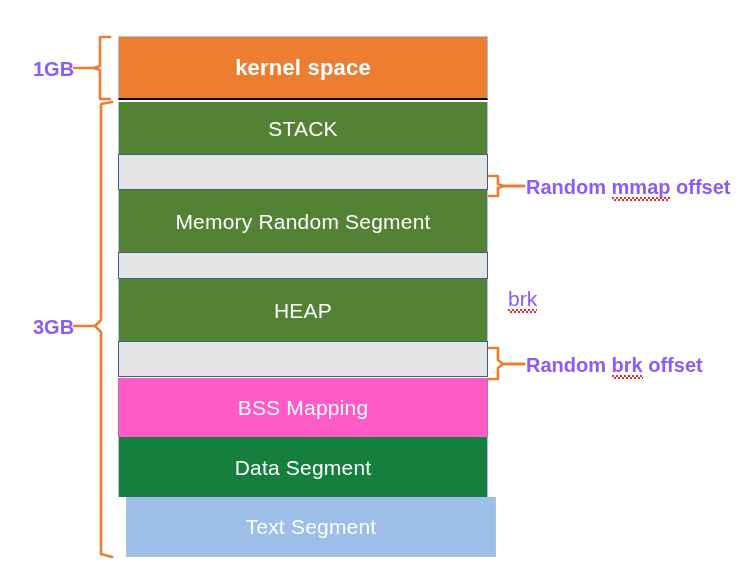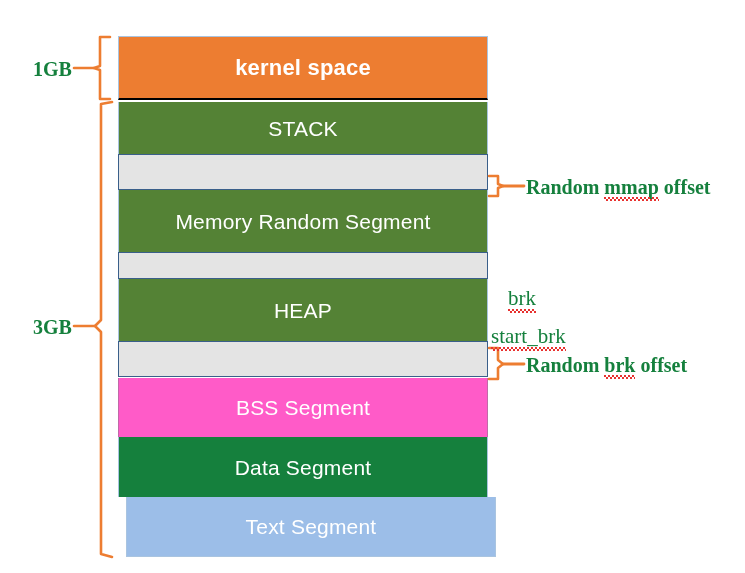--- a/index.html
+++ b/index.html
@@ -67,25 +67,24 @@
   .block.text {
     background: #9CBEE8;
     border-left: 1px solid #a9c4e0;
     border-right: 1px solid #a9c4e0;
     border-bottom: 1px solid #a9c4e0;
   }
 
   
   .orange-text {
     position: absolute;
-    color: #15803d;
+    color: #8b5cf6;
     font-size: 19px;
     line-height: 1;
     white-space: nowrap;
-    font-family: Liberation Serif, serif;
   }
   .orange-text.bold {
     font-weight: bold;
     font-size: 20px;
   }
   
   .squiggle {
     position: relative;
     display: inline-block;
   }
@@ -141,21 +140,21 @@
 
   <div class="block green" style="top:279px; height:62px;">
     <span>HEAP</span>
   </div>
 
   <div class="block gap" style="top:341px; height:36px;">
     <span></span>
   </div>
 
   <div class="block bss" style="top:378px; height:59px;">
-    <span>BSS Segment</span>
+    <span>BSS Mapping</span>
   </div>
 
   <div class="block data" style="top:437px; height:60px;">
     <span>Data Segment</span>
   </div>
 
   <div class="block text" style="top:497px; height:60px;margin-left:8px;">
     <span>Text Segment</span>
   </div>
 
@@ -191,21 +190,18 @@
   </div>
 
   <div class="orange-text bold" style="left:526px; top:177px;">
     <span>Random&nbsp;</span><span class="squiggle">mmap</span><span>&nbsp;offset</span>
   </div>
 
   <div class="orange-text" style="left:508px; top:288px; font-size:21px;">
     <span class="squiggle">brk</span>
   </div>
 
-  <div class="orange-text" style="left:491px; top:326px; font-size:21px;">
-    <span class="squiggle">start_brk</span>
-  </div>
 
   <div class="orange-text bold" style="left:526px; top:355px;">
     <span>Random&nbsp;</span><span class="squiggle">brk</span><span>&nbsp;offset</span>
   </div>
 
 </div>
 
 </body></html>

